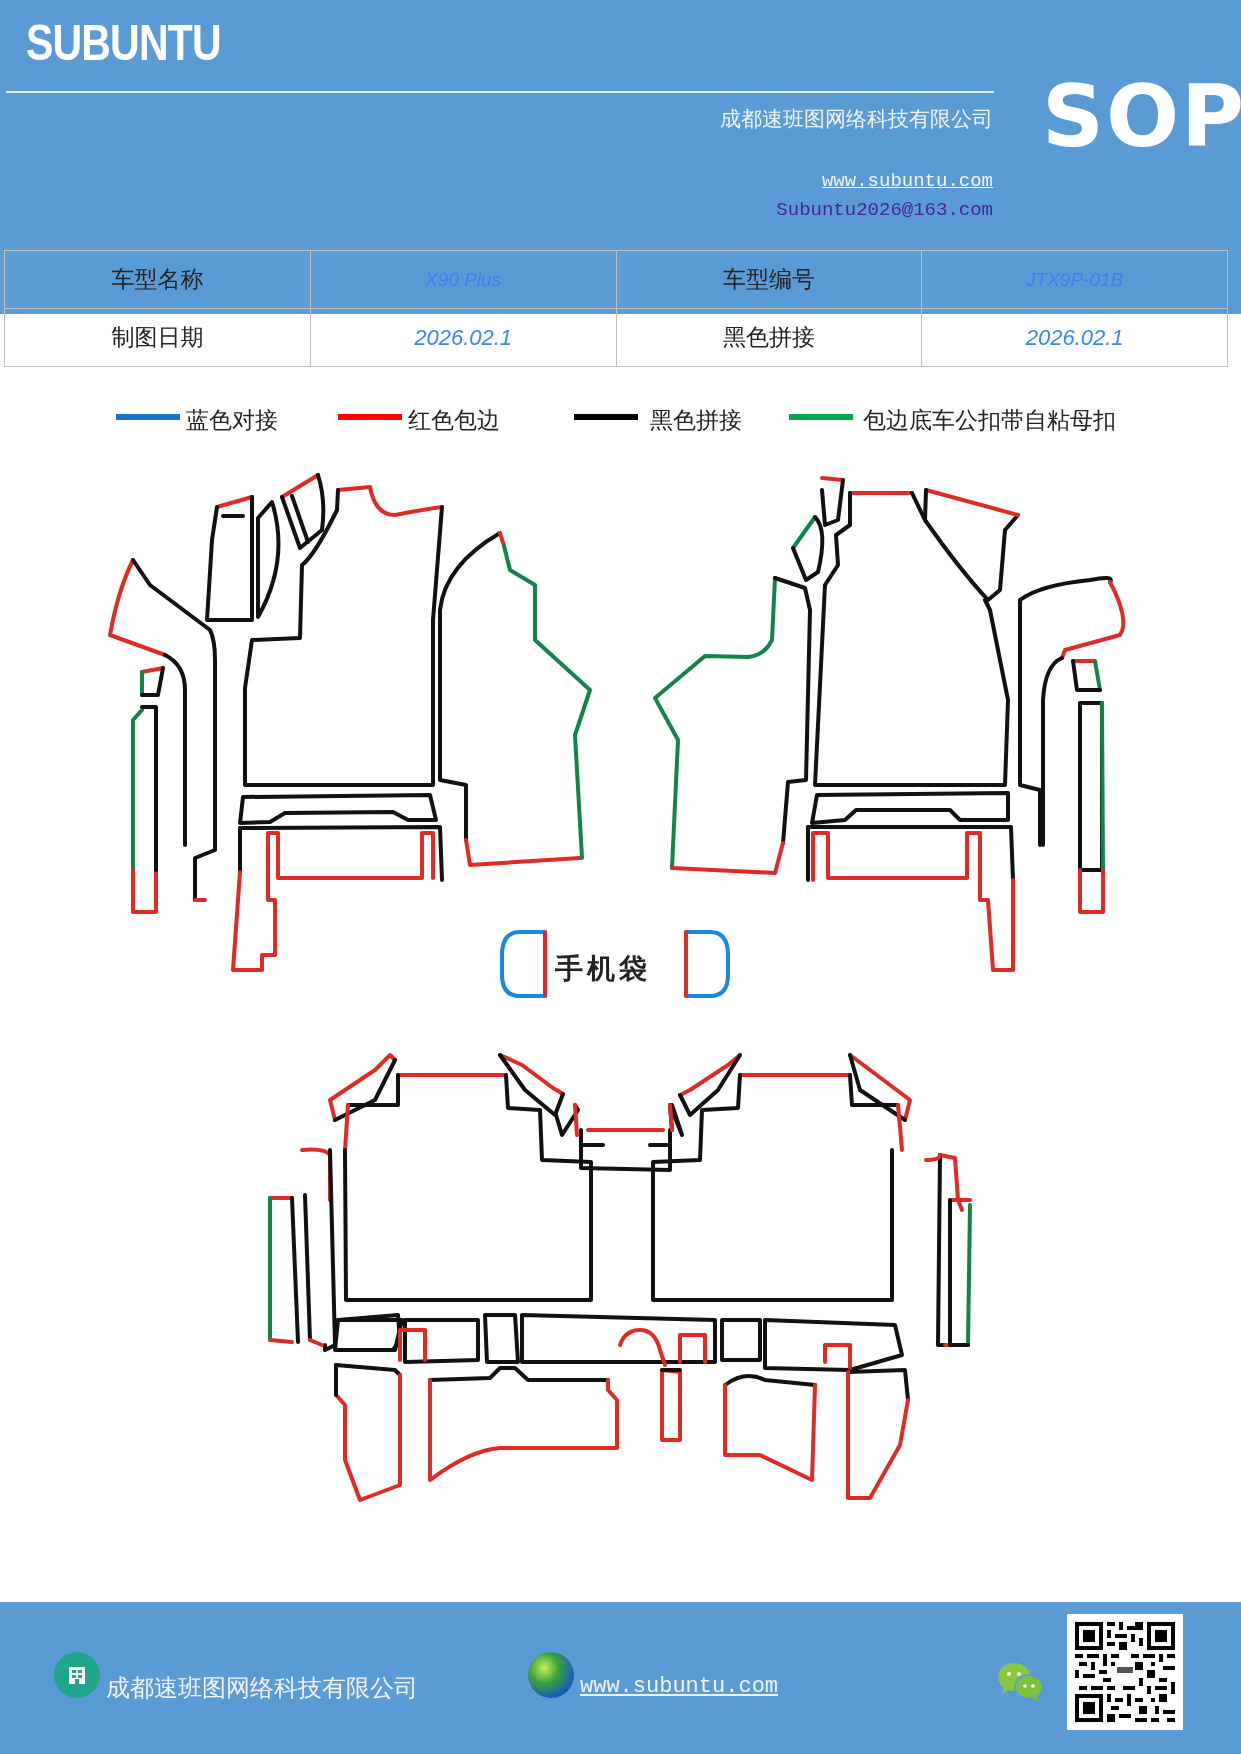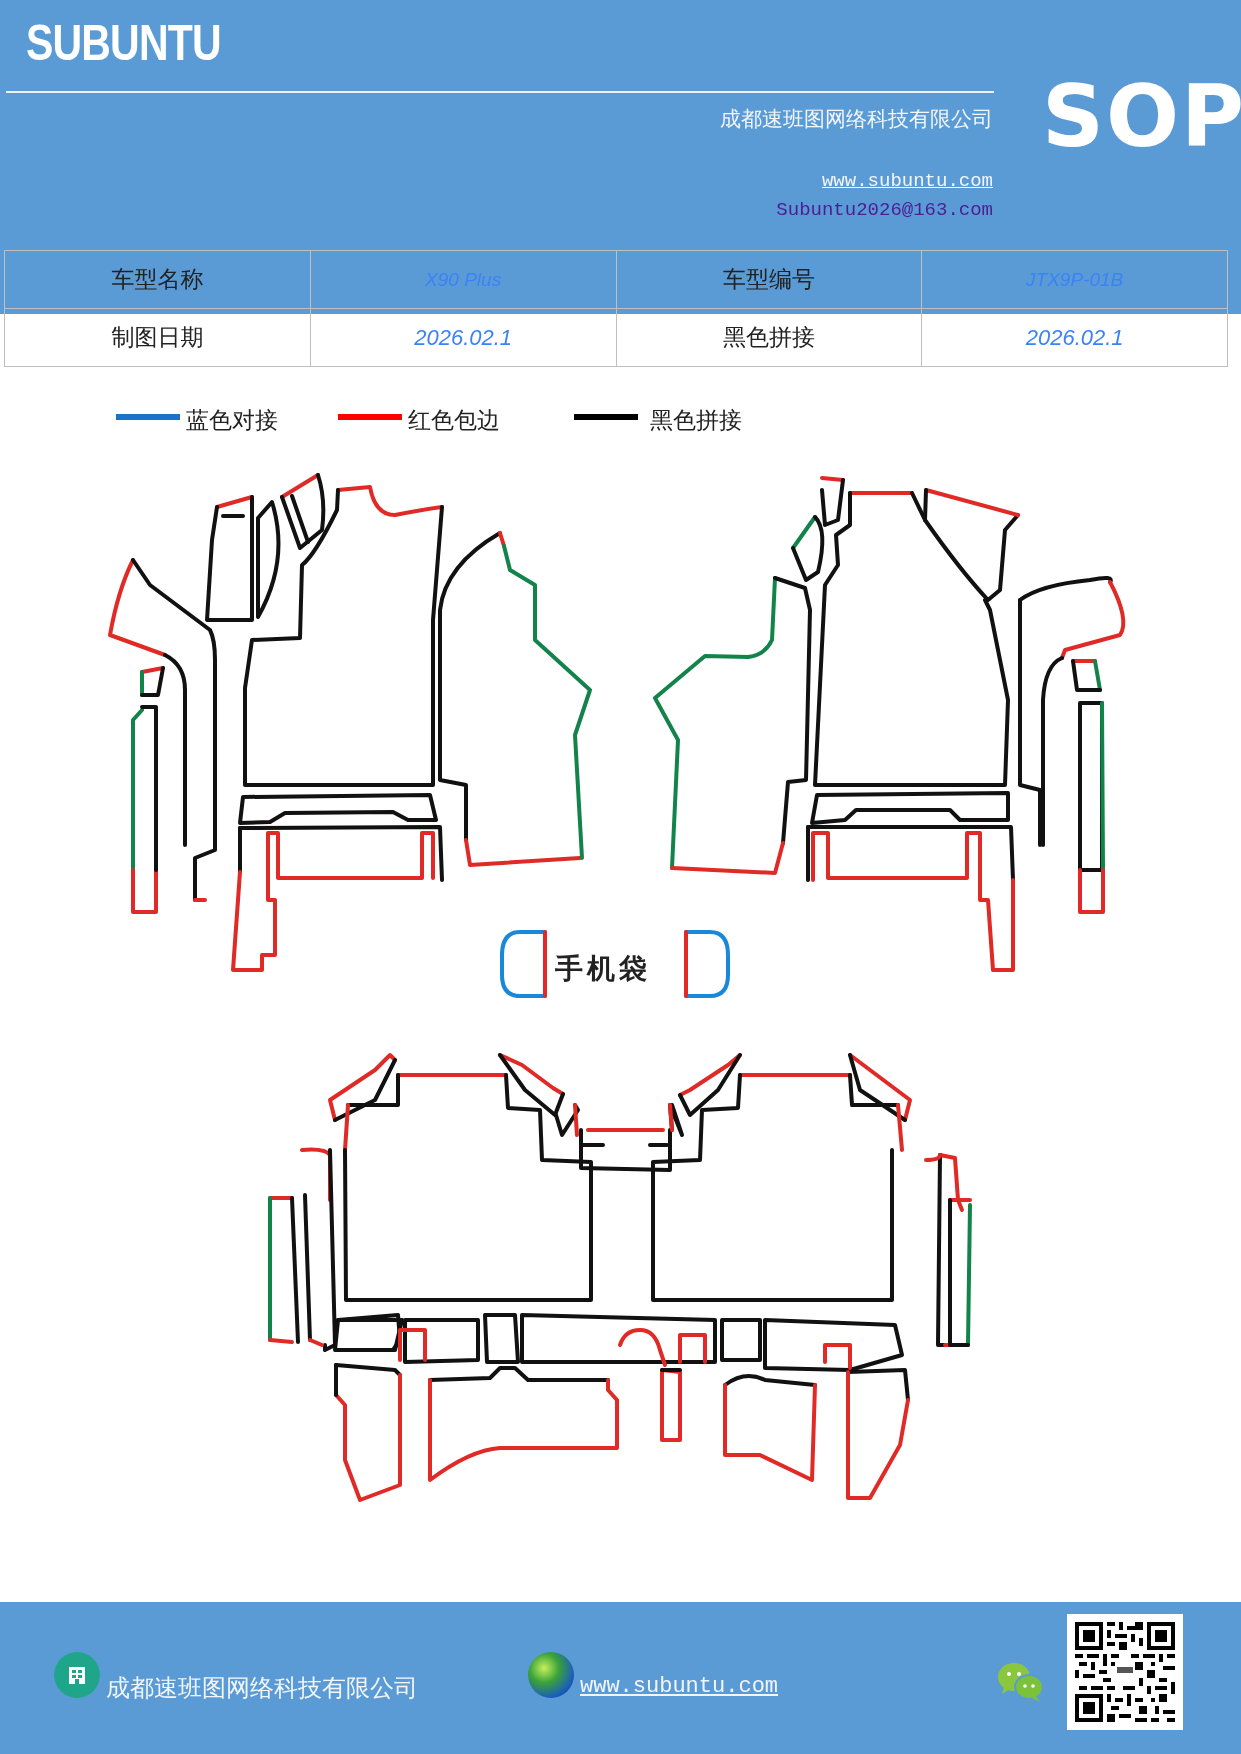--- a/index.html
+++ b/index.html
@@ -74,20 +74,24 @@
     <span class="legend-swatch" style="background:#1a73c6"></span>
     <span class="legend-label">蓝色对接</span>
   </div>
   <div class="legend-item" style="left:298px">
     <span class="legend-swatch" style="background:#ff0000"></span>
     <span class="legend-label">红色包边</span>
   </div>
   <div class="legend-item" style="left:534px">
     <span class="legend-swatch" style="background:#000000;margin-right:12px"></span>
     <span class="legend-label">黑色拼接</span>
+  </div>
+  <div class="legend-item" style="left:749px">
+    <span class="legend-swatch" style="background:#00a651;margin-right:10px"></span>
+    <span class="legend-label">包边底车公扣带自粘母扣</span>
   </div>
 </div>
 
 <svg class="diagram" viewBox="0 0 1241 1600">
 
   <g>
     <path class="r" d="M133 560 Q118 590 110 635 L165 655"></path>
     <path class="k" d="M133 560 L150 585 L210 630 Q215 640 215 660 L215 850 L195 858 L195 900"></path>
     <path class="r" d="M195 900 L205 900"></path>
     <path class="k" d="M165 655 Q185 665 185 690 L185 845"></path>

